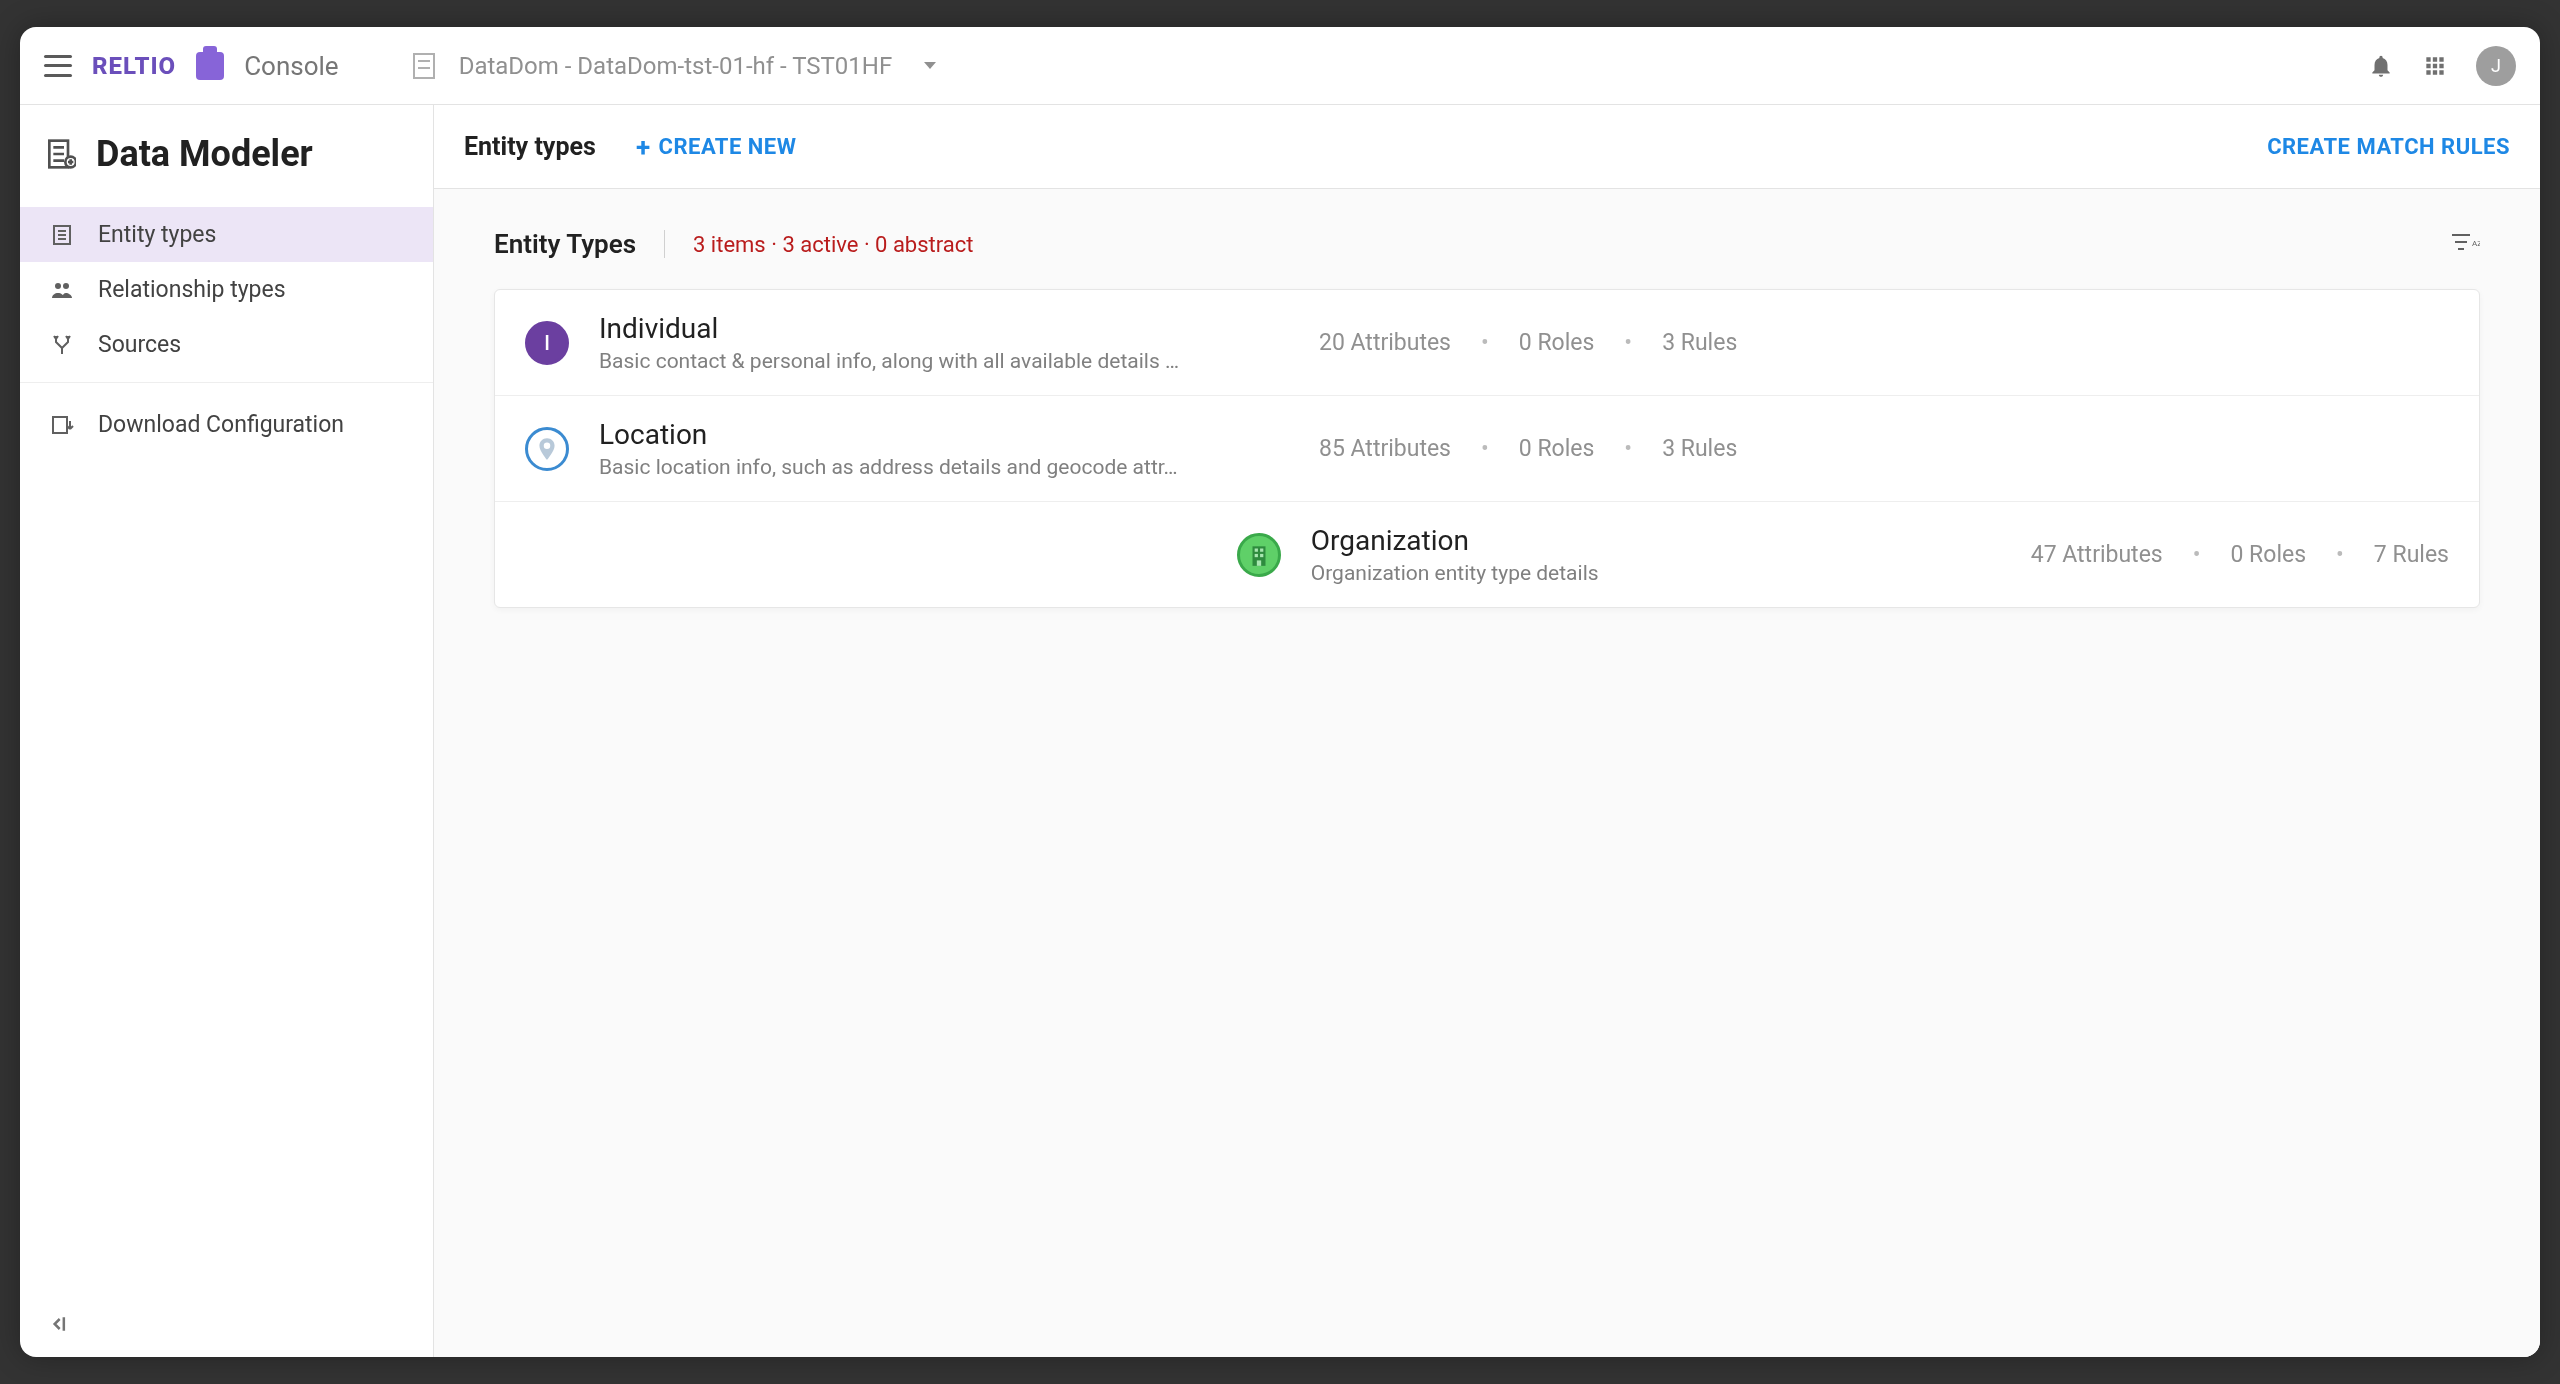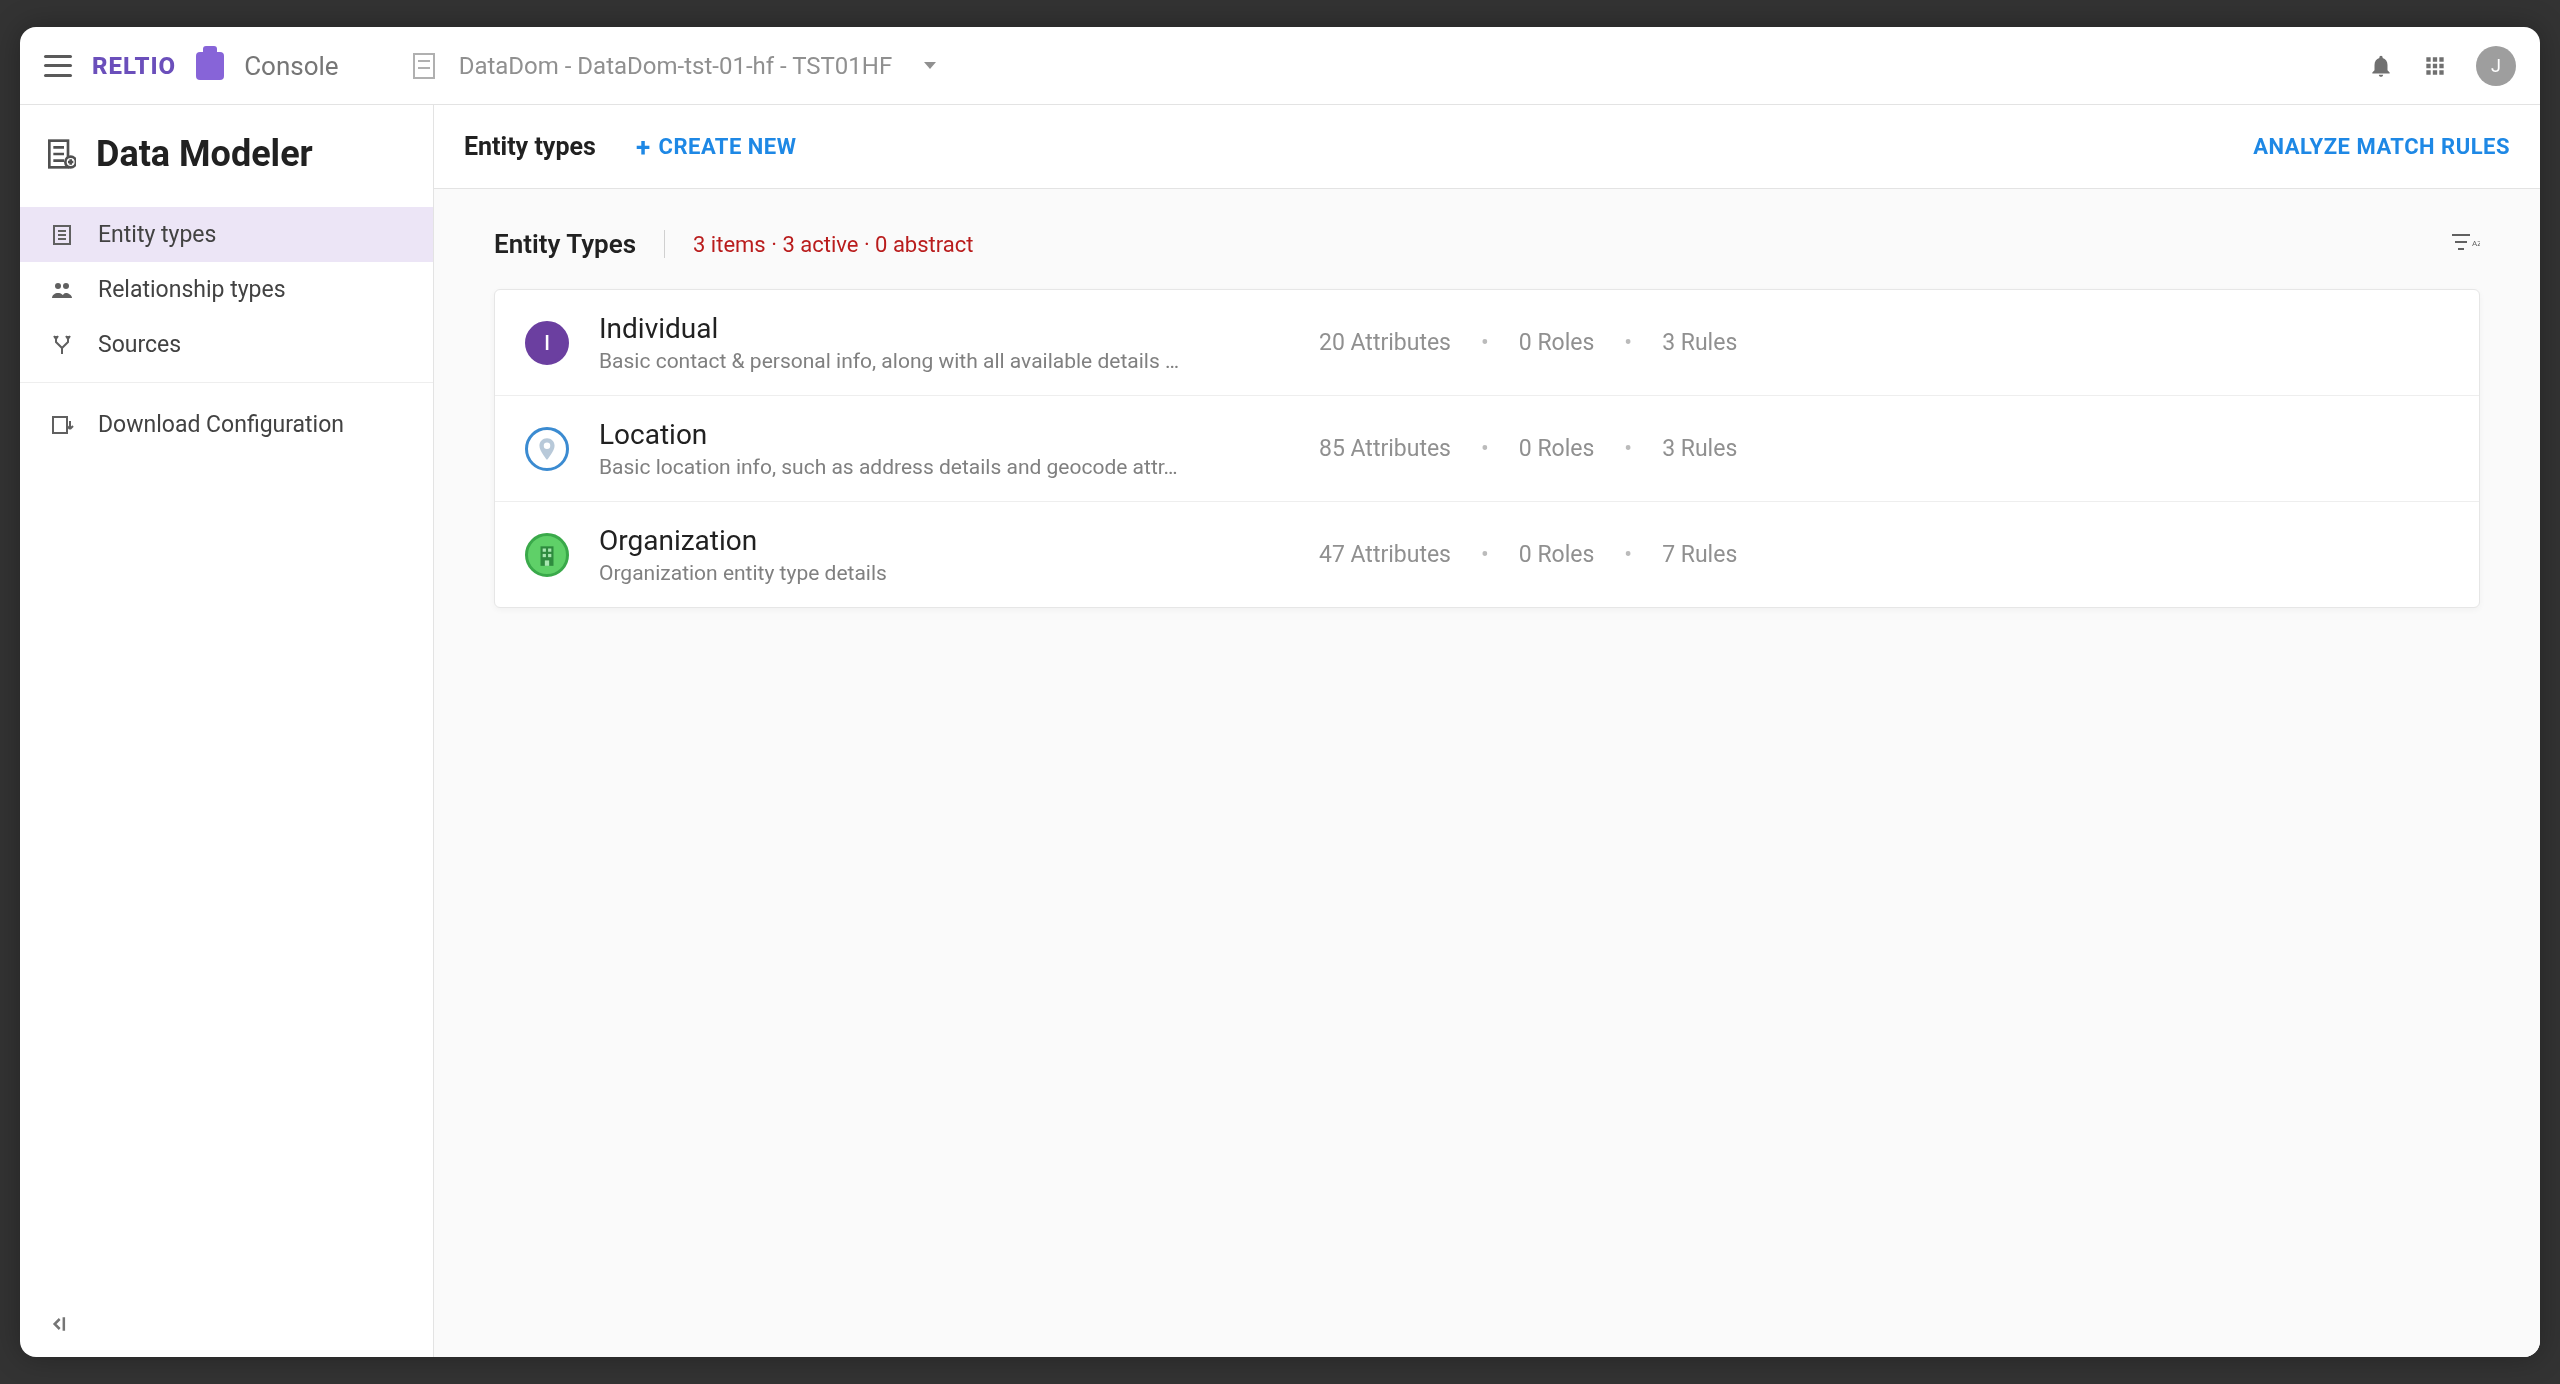--- a/index.html
+++ b/index.html
@@ -69,21 +69,21 @@
 
   .content { flex: 1; padding: 40px 60px; }
   .list-header-row { display: flex; align-items: center; gap: 28px; margin-bottom: 30px; }
   .list-title { font-size: 26px; font-weight: 600; color: #212121; }
   .vline { width: 1px; height: 28px; background: #d0d0d0; }
   .list-stats { color: #b91c1c; font-size: 22px; }
   .filter-btn { margin-left: auto; color: #606060; cursor: pointer; }
 
   .card { background: #fff; border: 1px solid #e6e6e6; border-radius: 6px; box-shadow: 0 2px 6px rgba(0,0,0,.04); }
   .row { display: flex; align-items: center; padding: 22px 30px; border-bottom: 1px solid #eee; cursor: pointer; }
-  .row:last-child { border-bottom: none; }
+  .row:last-child { border-bottom: none; justify-content: flex-end; }
   .row-icon { width: 44px; height: 44px; border-radius: 50%; display: flex; align-items: center; justify-content: center; flex-shrink: 0; margin-right: 30px; font-size: 20px; font-weight: 500; color: #fff; }
   .row-text { width: 720px; min-width: 0; }
   .row-name { font-size: 28px; color: #212121; margin-bottom: 4px; }
   .row-desc { font-size: 21px; color: #808080; white-space: nowrap; overflow: hidden; text-overflow: ellipsis; }
   .row-stats { display: flex; gap: 30px; color: #909090; font-size: 23px; align-items: center; }
   .dot { color: #bbb; }
 </style>
 </head>
 <body>
 
@@ -187,21 +187,21 @@
       </div>
     </div>
 
     <div class="main">
       <div class="page-header">
         <div class="page-title">Entity types</div>
         <div class="create-btn">
           <span class="plus-icon">+</span>
           <span>CREATE NEW</span>
         </div>
-        <div class="analyze-btn">ANALYZE MATCH RULES</div>
+        <div class="analyze-btn">CREATE MATCH RULES</div>
       </div>
 
       <div class="content">
         <div class="list-header-row">
           <div class="list-title">Entity Types</div>
           <div class="vline"></div>
           <div class="list-stats">3 items · 3 active · 0 abstract</div>
           <div class="filter-btn">
             <svg width="30" height="24" viewBox="0 0 30 24" fill="none" stroke="#606060" stroke-width="2">
                 <line x1="2" y1="5" x2="20" y2="5"></line>

